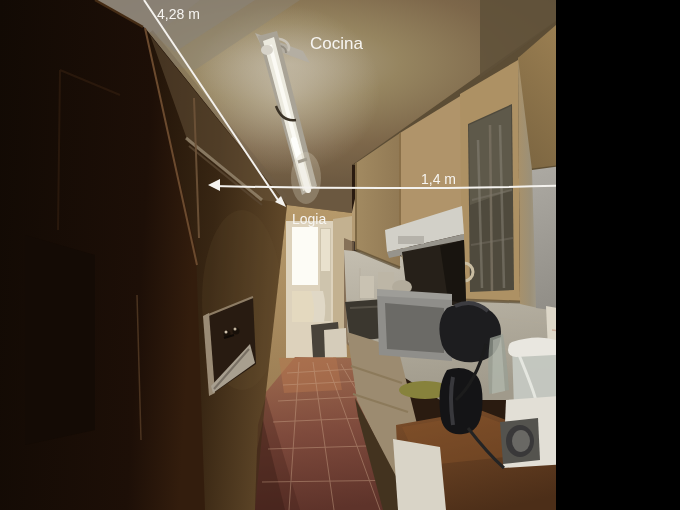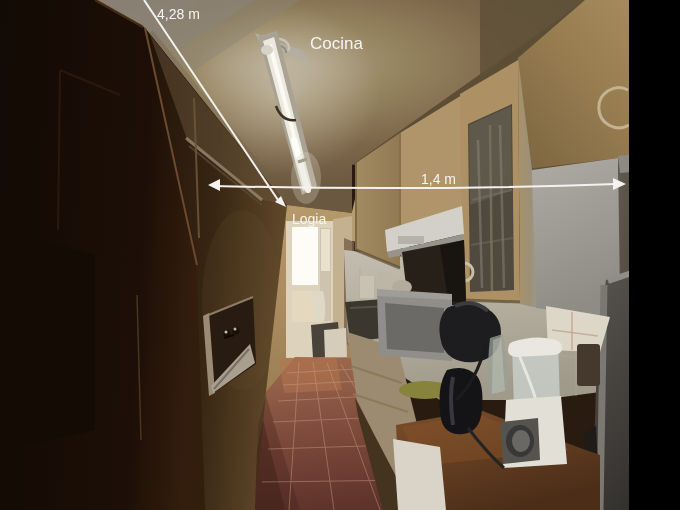--- a/index.html
+++ b/index.html
@@ -1,16 +1,16 @@
 <!DOCTYPE html>
 <html><head>
 <meta charset="utf-8">
 <style>
   html,body{margin:0;padding:0;background:#000;}
-  #scene{width:629px;height:510px;position:relative;overflow:hidden;font-family:"Liberation Sans",sans-serif;}
+  #scene{width:556px;height:510px;position:relative;overflow:hidden;font-family:"Liberation Sans",sans-serif;}
   svg{display:block;}
 </style>
 </head>
 <body>
 <div id="scene">
 <svg width="680" height="510" viewBox="0 0 680 510">
 <defs>
   <radialGradient id="ceil" cx="0.33" cy="0.3" r="0.58">
     <stop offset="0" stop-color="#b0a48a"></stop>
     <stop offset="0.33" stop-color="#968560"></stop>

